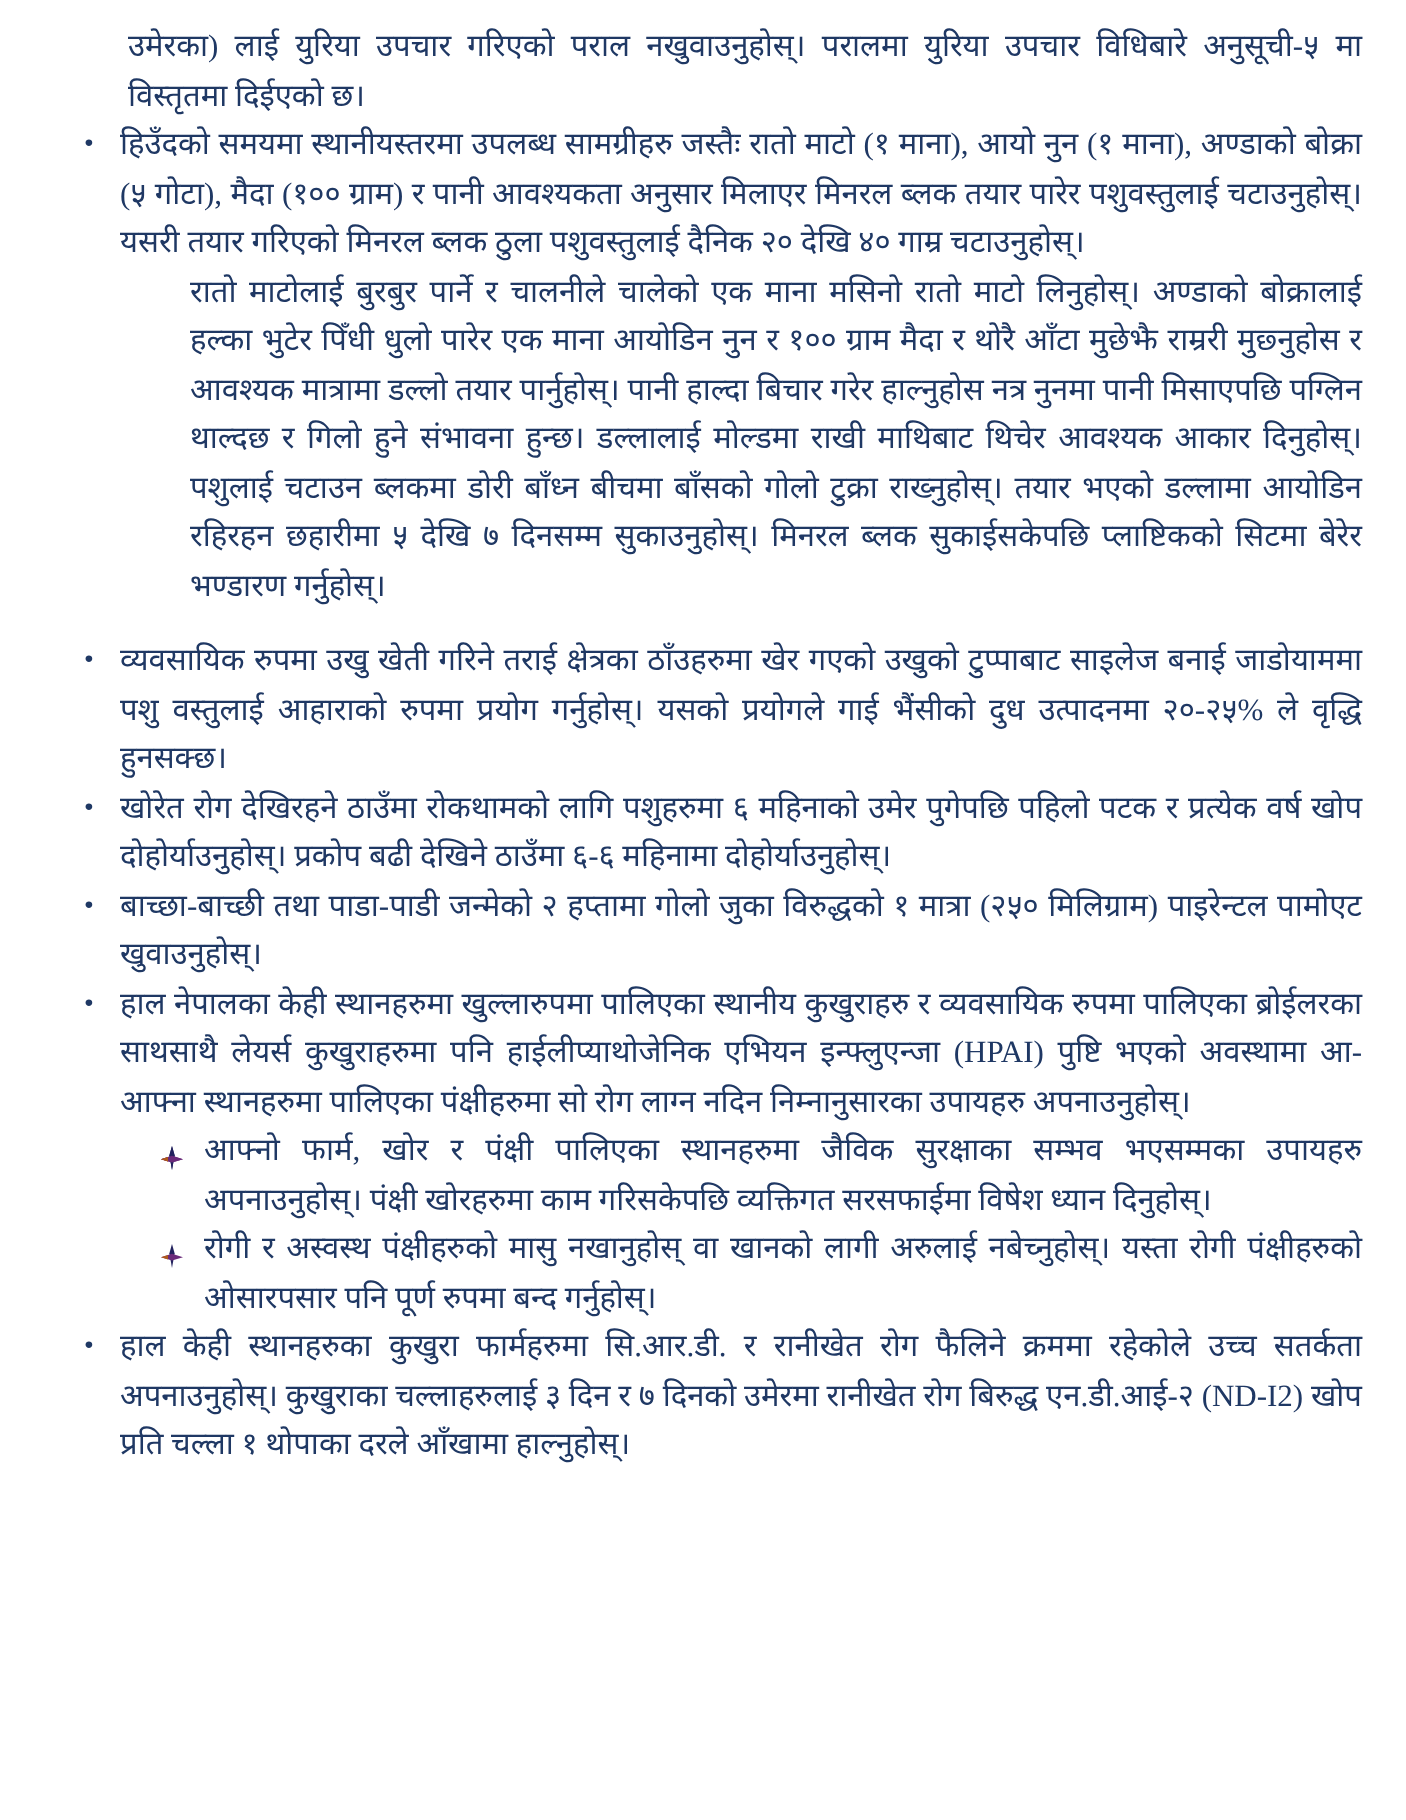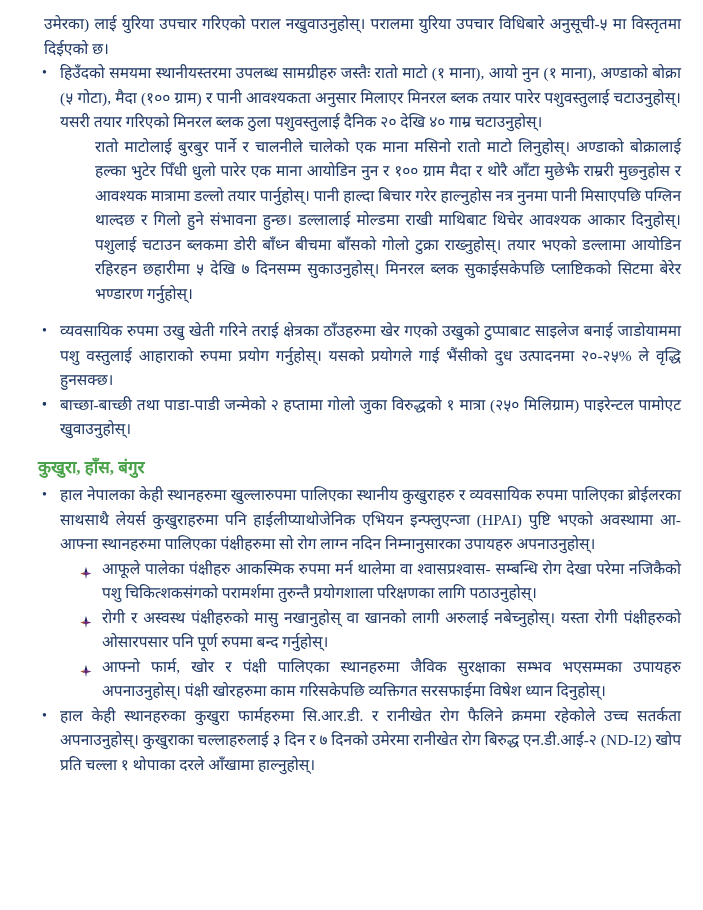--- a/index.html
+++ b/index.html
@@ -11,21 +11,21 @@
     box-sizing:border-box;
     padding:12px 22px 0 38px;
     font-family:"Liberation Serif","DejaVu Serif",serif;
     font-size:15.5px;
     line-height:24.5px;
     color:#1f3864;
     overflow:hidden;
   }
   .txt{ text-align:justify; }
   
-  .hang{ margin-left:6px; }
+  .hang{ margin-left:26px; }
 
   
   ul.blist{ list-style:none; margin:0; padding:0; }
   ul.blist > li{
     position:relative;
     padding-left:22px;
     text-align:justify;
   }
   ul.blist > li .dot{
     position:absolute; left:4px; top:0;
@@ -87,66 +87,65 @@
 
   <div class="gap-md"></div>
 
   <ul class="blist">
     <li>
       <span class="dot">•</span>
       <span>व्यवसायिक रुपमा उखु खेती गरिने तराई क्षेत्रका ठाँउहरुमा खेर गएको उखुको टुप्पाबाट साइलेज बनाई जाडोयाममा पशु वस्तुलाई आहाराको रुपमा प्रयोग गर्नुहोस्।  यसको प्रयोगले गाई भैंसीको दुध उत्पादनमा २०-२५% ले वृद्धि हुनसक्छ।</span>
     </li>
     <li>
       <span class="dot">•</span>
+      <span>खोरेत रोग देखिरहने ठाउँमा रोकथामको लागि पशुहरुमा ६ महिनाको उमेर पुगेपछि पहिलो पटक र प्रत्येक वर्ष खोप दोहोर्याउनुहोस्।  प्रकोप बढी देखिने ठाउँमा ६-६ महिनामा दोहोर्याउनुहोस्।</span>
     </li>
     <li>
       <span class="dot">•</span>
       <span>बाच्छा-बाच्छी तथा पाडा-पाडी जन्मेको २ हप्तामा गोलो जुका विरुद्धको १ मात्रा (२५० मिलिग्राम) पाइरेन्टल पामोएट खुवाउनुहोस्।</span>
     </li>
   </ul>
 
-  <div class="h-section">कुखुरा, हाँस, बंगुर</div>
 
   <ul class="blist">
     <li>
       <span class="dot">•</span>
       <span>हाल नेपालका केही स्थानहरुमा खुल्लारुपमा पालिएका स्थानीय कुखुराहरु र व्यवसायिक रुपमा पालिएका ब्रोईलरका साथसाथै लेयर्स कुखुराहरुमा पनि हाईलीप्याथोजेनिक एभियन इन्फ्लुएन्जा (HPAI) पुष्टि भएको अवस्थामा आ-आफ्ना स्थानहरुमा पालिएका पंक्षीहरुमा सो रोग लाग्न नदिन निम्नानुसारका उपायहरु अपनाउनुहोस्।</span>
     </li>
   </ul>
 
   <ul class="sublist">
     <li>
       <span class="sub-ic">
         <svg width="12" height="12" viewBox="0 0 12 12">
           <path d="M6 0 L7.3 4.6 L6 12 L4.7 4.6 Z" fill="#22225e"></path>
           <path d="M0.5 6.6 L6 4.9 L11.5 6.6 L6 8.3 Z" fill="#6a2a7a"></path>
           <path d="M0.5 6.6 L4 5.5 L4 7.7 Z" fill="#b05a1a"></path>
         </svg>
       </span>
-      <span>आफूले पालेका पंक्षीहरु आकस्मिक रुपमा मर्न थालेमा वा श्वासप्रश्वास- सम्बन्धि रोग देखा परेमा नजिकैको पशु चिकित्शकसंगको परामर्शमा तुरुन्तै प्रयोगशाला परिक्षणका लागि पठाउनुहोस्।</span>
+    </li>
+    <li>
+      <span class="sub-ic">
+        <svg width="12" height="12" viewBox="0 0 12 12">
+          <path d="M6 0 L7.3 4.6 L6 12 L4.7 4.6 Z" fill="#22225e"></path>
+          <path d="M0.5 6.6 L6 4.9 L11.5 6.6 L6 8.3 Z" fill="#6a2a7a"></path>
+          <path d="M0.5 6.6 L4 5.5 L4 7.7 Z" fill="#b05a1a"></path>
+        </svg>
+      </span>
+      <span>आफ्नो फार्म, खोर र पंक्षी पालिएका स्थानहरुमा जैविक सुरक्षाका सम्भव भएसम्मका उपायहरु अपनाउनुहोस्।  पंक्षी खोरहरुमा काम गरिसकेपछि व्यक्तिगत सरसफाईमा विषेश ध्यान दिनुहोस्।</span>
     </li>
     <li>
       <span class="sub-ic">
         <svg width="12" height="12" viewBox="0 0 12 12">
           <path d="M6 0 L7.3 4.6 L6 12 L4.7 4.6 Z" fill="#22225e"></path>
           <path d="M0.5 6.6 L6 4.9 L11.5 6.6 L6 8.3 Z" fill="#6a2a7a"></path>
           <path d="M0.5 6.6 L4 5.5 L4 7.7 Z" fill="#b05a1a"></path>
         </svg>
       </span>
       <span>रोगी र अस्वस्थ पंक्षीहरुको मासु नखानुहोस् वा खानको लागी अरुलाई नबेच्नुहोस्।  यस्ता रोगी पंक्षीहरुको ओसारपसार पनि पूर्ण रुपमा बन्द गर्नुहोस्।</span>
-    </li>
-    <li>
-      <span class="sub-ic">
-        <svg width="12" height="12" viewBox="0 0 12 12">
-          <path d="M6 0 L7.3 4.6 L6 12 L4.7 4.6 Z" fill="#22225e"></path>
-          <path d="M0.5 6.6 L6 4.9 L11.5 6.6 L6 8.3 Z" fill="#6a2a7a"></path>
-          <path d="M0.5 6.6 L4 5.5 L4 7.7 Z" fill="#b05a1a"></path>
-        </svg>
-      </span>
-      <span>आफ्नो फार्म, खोर र पंक्षी पालिएका स्थानहरुमा जैविक सुरक्षाका सम्भव भएसम्मका उपायहरु अपनाउनुहोस्।  पंक्षी खोरहरुमा काम गरिसकेपछि व्यक्तिगत सरसफाईमा विषेश ध्यान दिनुहोस्।</span>
     </li>
   </ul>
 
   <ul class="blist">
     <li>
       <span class="dot">•</span>
       <span>हाल केही स्थानहरुका कुखुरा फार्महरुमा सि.आर.डी. र रानीखेत रोग फैलिने क्रममा रहेकोले उच्च सतर्कता अपनाउनुहोस्।  कुखुराका चल्लाहरुलाई ३ दिन र ७ दिनको उमेरमा रानीखेत रोग बिरुद्ध एन.डी.आई-२ (ND-I2) खोप प्रति चल्ला १ थोपाका दरले आँखामा हाल्नुहोस्।</span>
     </li>
 
   </ul>

